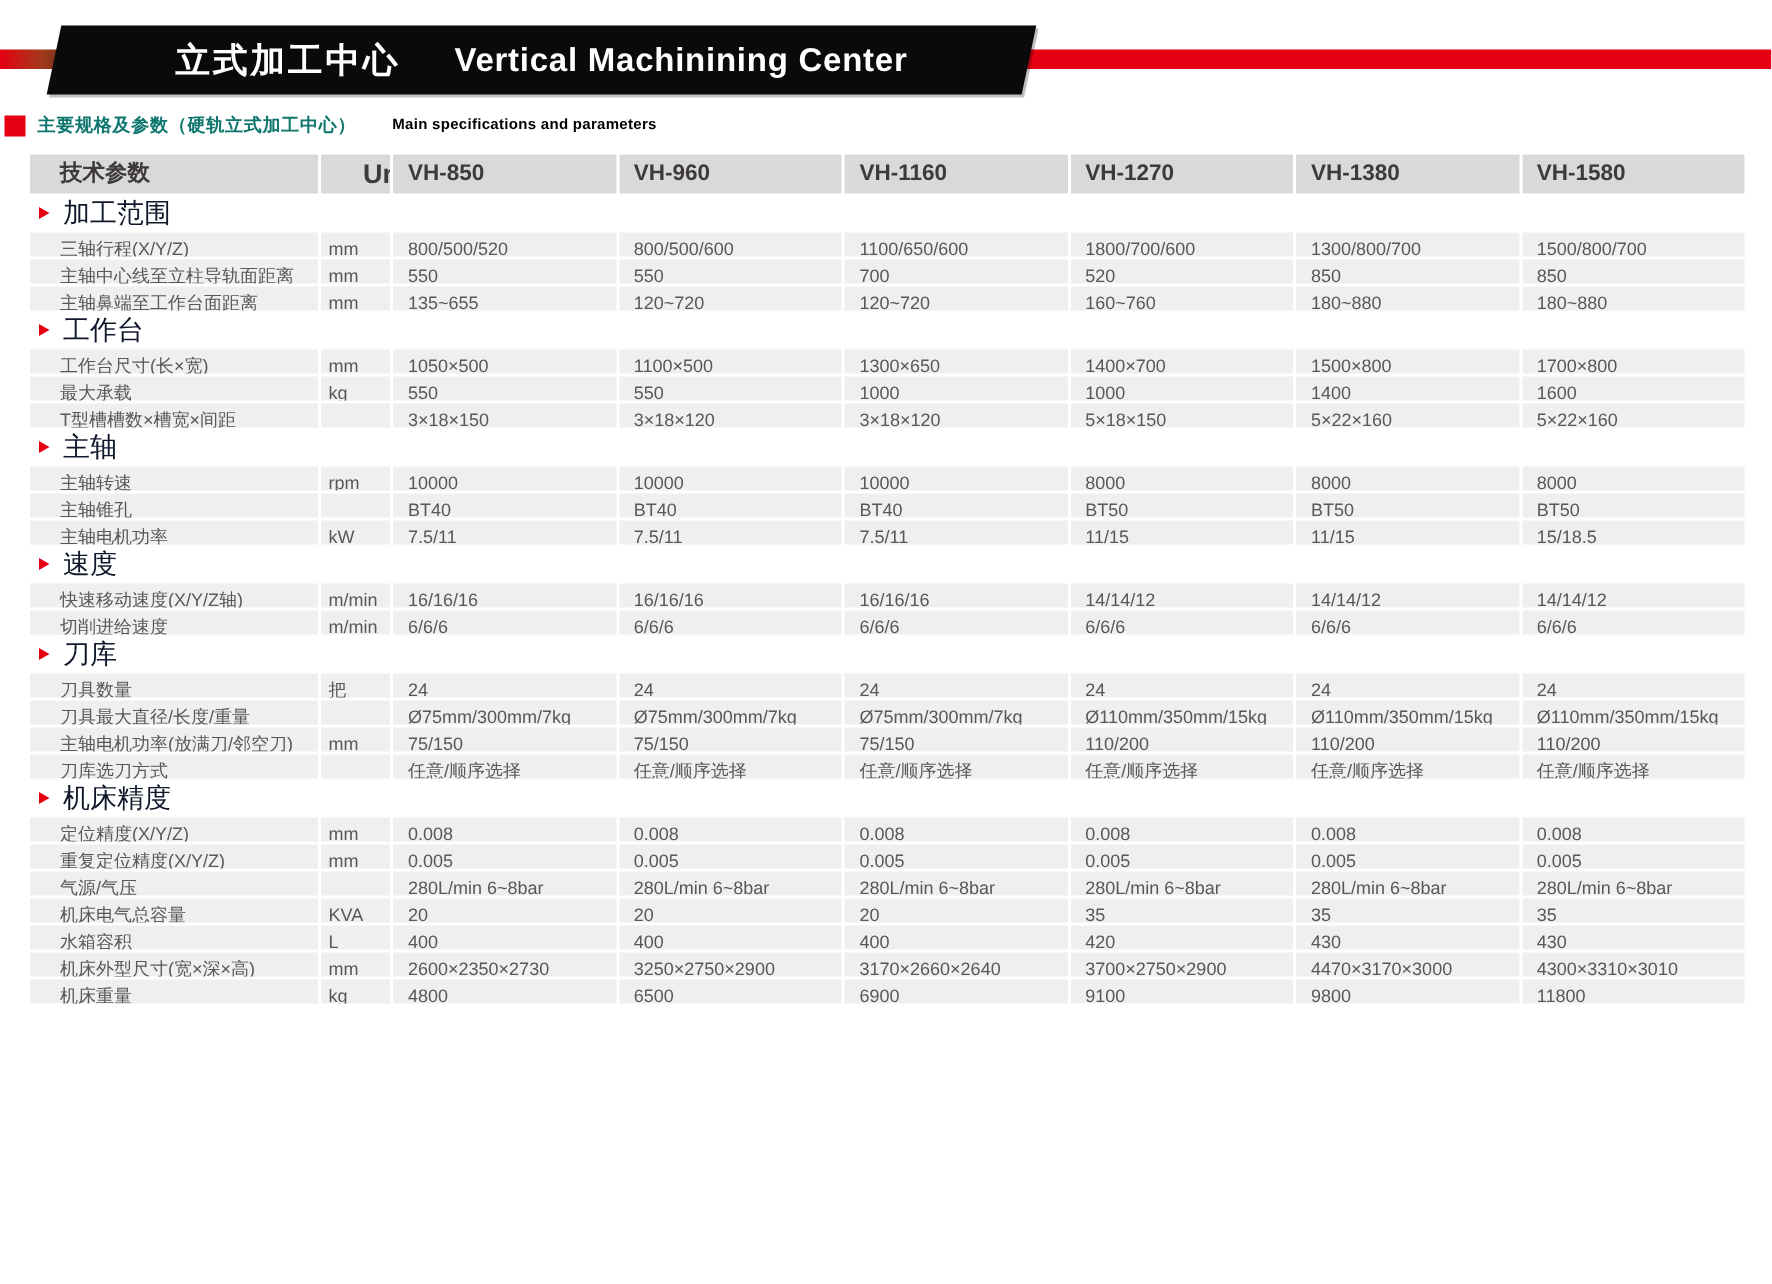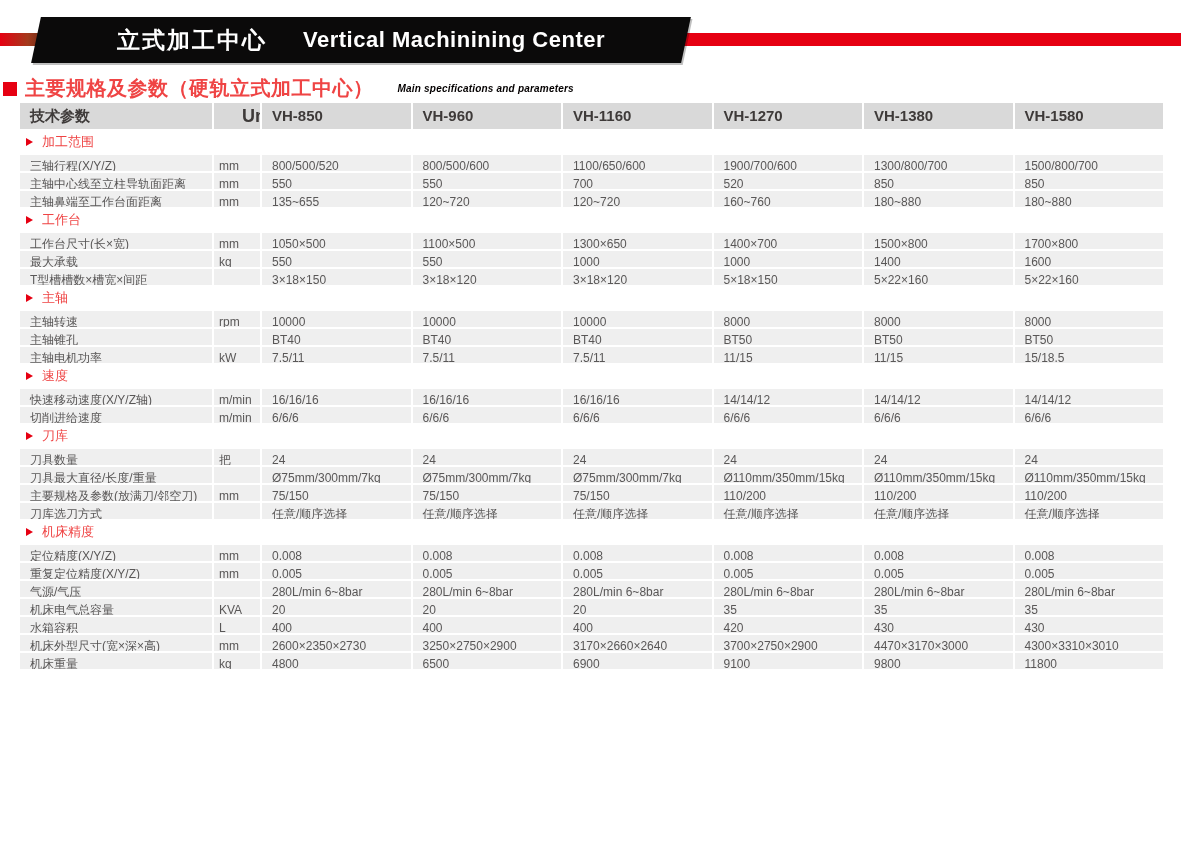--- a/index.html
+++ b/index.html
@@ -15,40 +15,40 @@
     background: #0b0a0a; transform: skewX(-12deg); z-index: 2;
     box-shadow: 2px 2px 0 rgba(0,0,0,0.25); }
   .banner-inner { transform: skewX(12deg); display: flex; align-items: center;
     justify-content: center; gap: 36px; width: 100%; height: 100%; }
   .banner-zh { color: #ffffff; font-size: 23px; font-weight: bold; letter-spacing: 2px; }
   .banner-en { color: #ffffff; font-size: 22px; font-weight: bold; letter-spacing: 0.5px; }
 
   
   .spec-heading { position: absolute; left: 3px; top: 75px; display: flex; align-items: center; }
   .red-square { width: 14px; height: 14px; background: #e60012; margin-right: 8px; flex: 0 0 auto; }
-  .spec-zh { font-size: 20px; font-weight: bold; color: #ef4444; letter-spacing: 0.5px; }
-  .spec-en { font-size: 10px; font-weight: bold; color: #040000; margin-left: 24px; letter-spacing: 0.2px; font-style: italic; }
+  .spec-zh { font-size: 12px; font-weight: bold; color: #0f766e; letter-spacing: 0.5px; }
+  .spec-en { font-size: 10px; font-weight: bold; color: #040000; margin-left: 24px; letter-spacing: 0.2px; }
 
   
   .spec-table { position: absolute; left: 20px; top: 103px; width: 1143px; }
   .row { display: flex; gap: 2px; margin-bottom: 2px; }
   .cell { background: #efefef; overflow: hidden; white-space: nowrap; }
-  .col-name { flex: 0 0 192px; padding-left: 10px; }
+  .col-name { flex: 0 0 192px; padding-left: 20px; }
   .col-unit { flex: 0 0 46px; padding-left: 5px; }
   .col-val  { flex: 1 1 0; padding-left: 10px; }
   .header-row { height: 26px; margin-bottom: 2px; }
   .header-row .cell { background: #d9d9d9; line-height: 26px; font-weight: bold;
     color: #3e3a39; font-size: 15px; }
   .header-row .col-unit { font-size: 18px; padding-left: 28px; }
   .data-row { height: 16px; }
   .data-row .cell { line-height: 23px; font-size: 12px; color: #595757; }
   .section-row { display: flex; align-items: center; height: 22px; margin: 1px 0 2px; padding-left: 6px; }
   .tri { width: 0; height: 0; border-left: 7px solid #e60012;
     border-top: 4.5px solid transparent; border-bottom: 4.5px solid transparent; flex: 0 0 auto; }
-  .section-label { margin-left: 9px; font-size: 13px; color: #ef4444; }
+  .section-label { margin-left: 9px; font-size: 18px; color: #0f172a; }
 </style>
 </head>
 <body>
 
 <div class="page">
 
   <div class="grad-strip"></div>
   <div class="red-line"></div>
 
   <div class="banner">
@@ -78,21 +78,21 @@
       <div class="section-row">
         <div class="tri"></div>
         <div class="section-label">加工范围</div>
       </div>
       <div class="row data-row">
         <div class="cell col-name">三轴行程(X/Y/Z)</div>
         <div class="cell col-unit">mm</div>
         <div class="cell col-val">800/500/520</div>
         <div class="cell col-val">800/500/600</div>
         <div class="cell col-val">1100/650/600</div>
-        <div class="cell col-val">1900/700/600</div>
+        <div class="cell col-val">1800/700/600</div>
         <div class="cell col-val">1300/800/700</div>
         <div class="cell col-val">1500/800/700</div>
       </div>
       <div class="row data-row">
         <div class="cell col-name">主轴中心线至立柱导轨面距离</div>
         <div class="cell col-unit">mm</div>
         <div class="cell col-val">550</div>
         <div class="cell col-val">550</div>
         <div class="cell col-val">700</div>
         <div class="cell col-val">520</div>
@@ -219,21 +219,21 @@
         <div class="cell col-name">刀具最大直径/长度/重量</div>
         <div class="cell col-unit"></div>
         <div class="cell col-val">Ø75mm/300mm/7kg</div>
         <div class="cell col-val">Ø75mm/300mm/7kg</div>
         <div class="cell col-val">Ø75mm/300mm/7kg</div>
         <div class="cell col-val">Ø110mm/350mm/15kg</div>
         <div class="cell col-val">Ø110mm/350mm/15kg</div>
         <div class="cell col-val">Ø110mm/350mm/15kg</div>
       </div>
       <div class="row data-row">
-        <div class="cell col-name">主要规格及参数(放满刀/邻空刀)</div>
+        <div class="cell col-name">主轴电机功率(放满刀/邻空刀)</div>
         <div class="cell col-unit">mm</div>
         <div class="cell col-val">75/150</div>
         <div class="cell col-val">75/150</div>
         <div class="cell col-val">75/150</div>
         <div class="cell col-val">110/200</div>
         <div class="cell col-val">110/200</div>
         <div class="cell col-val">110/200</div>
       </div>
       <div class="row data-row">
         <div class="cell col-name">刀库选刀方式</div>

